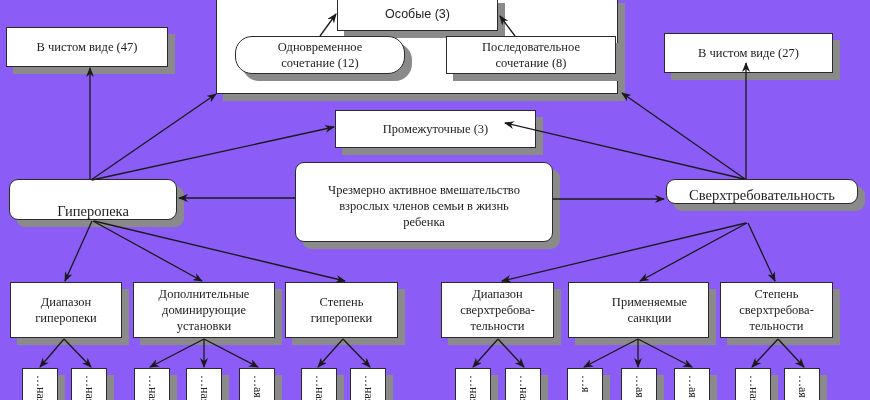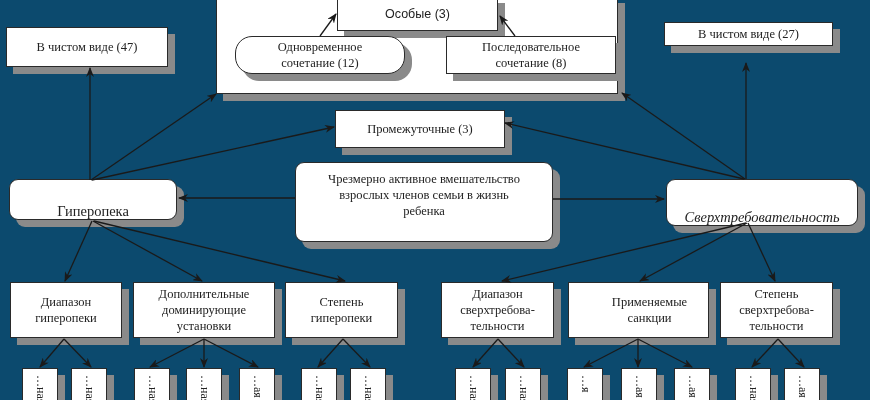--- a/index.html
+++ b/index.html
@@ -1,16 +1,16 @@
 <!DOCTYPE html>
 <html><head>
 <meta charset="utf-8">
 <style>
   html, body { margin:0; padding:0; background:#ffffff; }
-  #canvas { position:relative; width:870px; height:400px; overflow:hidden; background:#0c4a6e;
+  #canvas { position:relative; width:870px; height:400px; overflow:hidden; background:#8b5cf6;
     font-family:"Liberation Serif","DejaVu Serif",serif; color:#222; }
   .box { position:absolute; background:#ffffff; border:1.5px solid #2a2a2a; box-sizing:border-box;
     box-shadow:7px 7px 0 #8a8a8a; display:flex; align-items:center; justify-content:center;
     text-align:center; font-size:12.5px; line-height:16px; color:#222; }
   .box.rounded { border-radius:9px; }
   .box.sans { font-family:"Liberation Sans","DejaVu Sans",sans-serif; font-size:12.5px; }
   .box.big { font-size:14.5px;align-items:flex-end; }
   .container { position:absolute; background:#fff; border:1.5px solid #2a2a2a; box-sizing:border-box;
     box-shadow:7px 7px 0 #8a8a8a; }
   .leaf { position:absolute; background:#fff; border:1.5px solid #2a2a2a; box-sizing:border-box;
@@ -34,37 +34,37 @@
 сочетание  (12)</span>
   </div>
   <div class="box" style="left:434px; top:36px; width:170px; height:38px;margin-left:12px;">
     <span class="txt">Последовательное
 сочетание (8)</span>
   </div>
 
   <div class="box" style="left:6px; top:27px; width:162px; height:40px;">
     <span class="txt">В чистом виде  (47)</span>
   </div>
-  <div class="box" style="left:664px; top:22px; width:169px; height:24px;">
+  <div class="box" style="left:664px; top:33px; width:169px; height:40px;">
     <span class="txt">В чистом виде  (27)</span>
   </div>
 
-  <div class="box" style="left:335px; top:110px; width:170px; height:38px;text-align:right;">
+  <div class="box" style="left:335px; top:110px; width:201px; height:38px;text-align:right;">
     <span class="txt">Промежуточные (3)</span>
   </div>
 
   <div class="box rounded big" style="left:9px; top:179px; width:168px; height:41px;">
     <span class="txt">Гиперопека</span>
   </div>
-  <div class="box rounded" style="left:295px; top:162px; width:258px; height:80px; align-items:flex-start; padding-top:8px;">
+  <div class="box rounded" style="left:295px; top:162px; width:258px; height:80px; align-items:center; padding-top:8px;">
     <span class="txt">Чрезмерно активное вмешательство
 взрослых членов семьи в жизнь
 ребенка</span>
   </div>
-  <div class="box rounded big" style="left:666px; top:179px; width:192px; height:47px;font-style:italic;">
+  <div class="box rounded big" style="left:666px; top:179px; width:192px; height:25px;">
     <span class="txt">Сверхтребовательность</span>
   </div>
 
   <div class="box" style="left:10px; top:282px; width:112px; height:56px;">
     <span class="txt">Диапазон
 гиперопеки</span>
   </div>
   <div class="box" style="left:133px; top:282px; width:142px; height:56px;align-items:center;">
     <span class="txt">Дополнительные
 доминирующие

